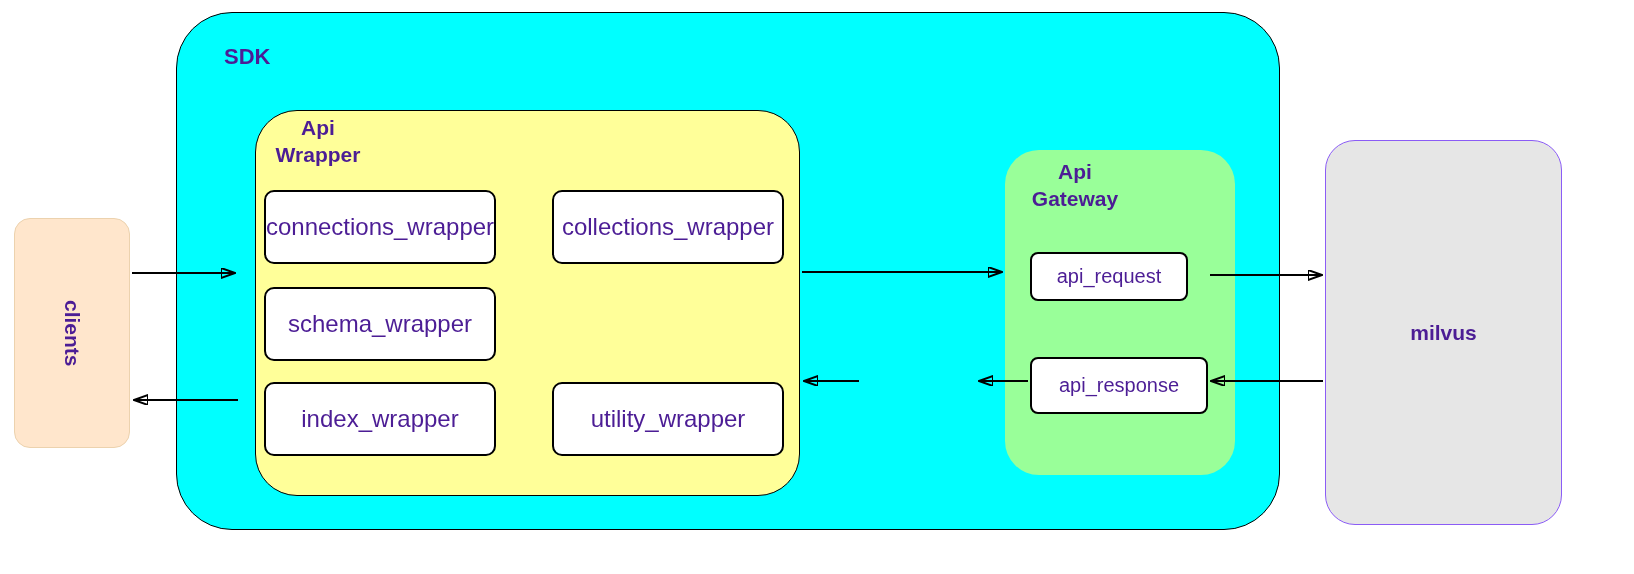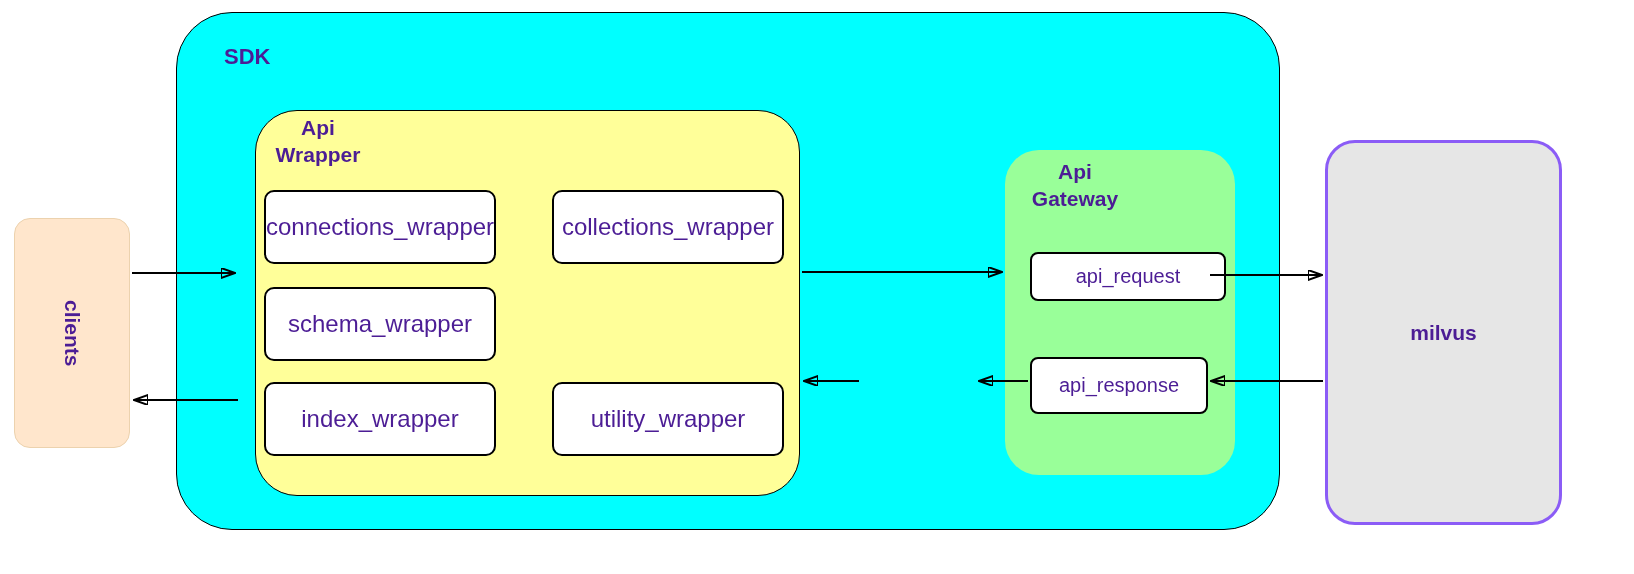--- a/index.html
+++ b/index.html
@@ -45,21 +45,21 @@
   }
   .api-gateway-label {
     left: 1021px; top: 158px; width: 108px;
     text-align: center;
     font-weight: bold; font-size: 21px;
     white-space: pre-line; line-height: 1.3;
   }
   .milvus {
     left: 1325px; top: 140px; width: 237px; height: 385px;
     background: #e6e6e6;
-    border: 3px solid #8b5cf6;
+    border: 1px solid #8b5cf6;
     border-radius: 30px;
     display: flex; align-items: center; justify-content: center;
   }
   .milvus-label { font-weight: bold; font-size: 21px; }
   .clients {
     left: 14px; top: 218px; width: 116px; height: 230px;
     background: #ffe6cc;
     border: 1px solid #ecd2ae;
     border-radius: 16px;
     display: flex; align-items: center; justify-content: center;
@@ -81,21 +81,21 @@
   .c1 { left: 264px; } .c2 { left: 552px; }
   .r1 { top: 190px; } .r2 { top: 287px; } .r3 { top: 382px; }
 
   .sbox {
     background: #ffffff;
     border: 2px solid #000;
     border-radius: 8px;
     display: flex; align-items: center; justify-content: center;
     font-size: 20px;
   }
-  .api-request  { left: 1030px; top: 252px; width: 196px; height: 49px; }
+  .api-request  { left: 1030px; top: 252px; width: 158px; height: 49px; }
   .api-response { left: 1030px; top: 357px; width: 178px; height: 57px; }
   .checker      { left: 861px;  top: 357px; width: 115px; height: 50px; }
 
   
   .edges {
     position: absolute; left: 0; top: 0;
     pointer-events: none;
   }
   .edges path {
     stroke: #000; stroke-width: 2; fill: none;

